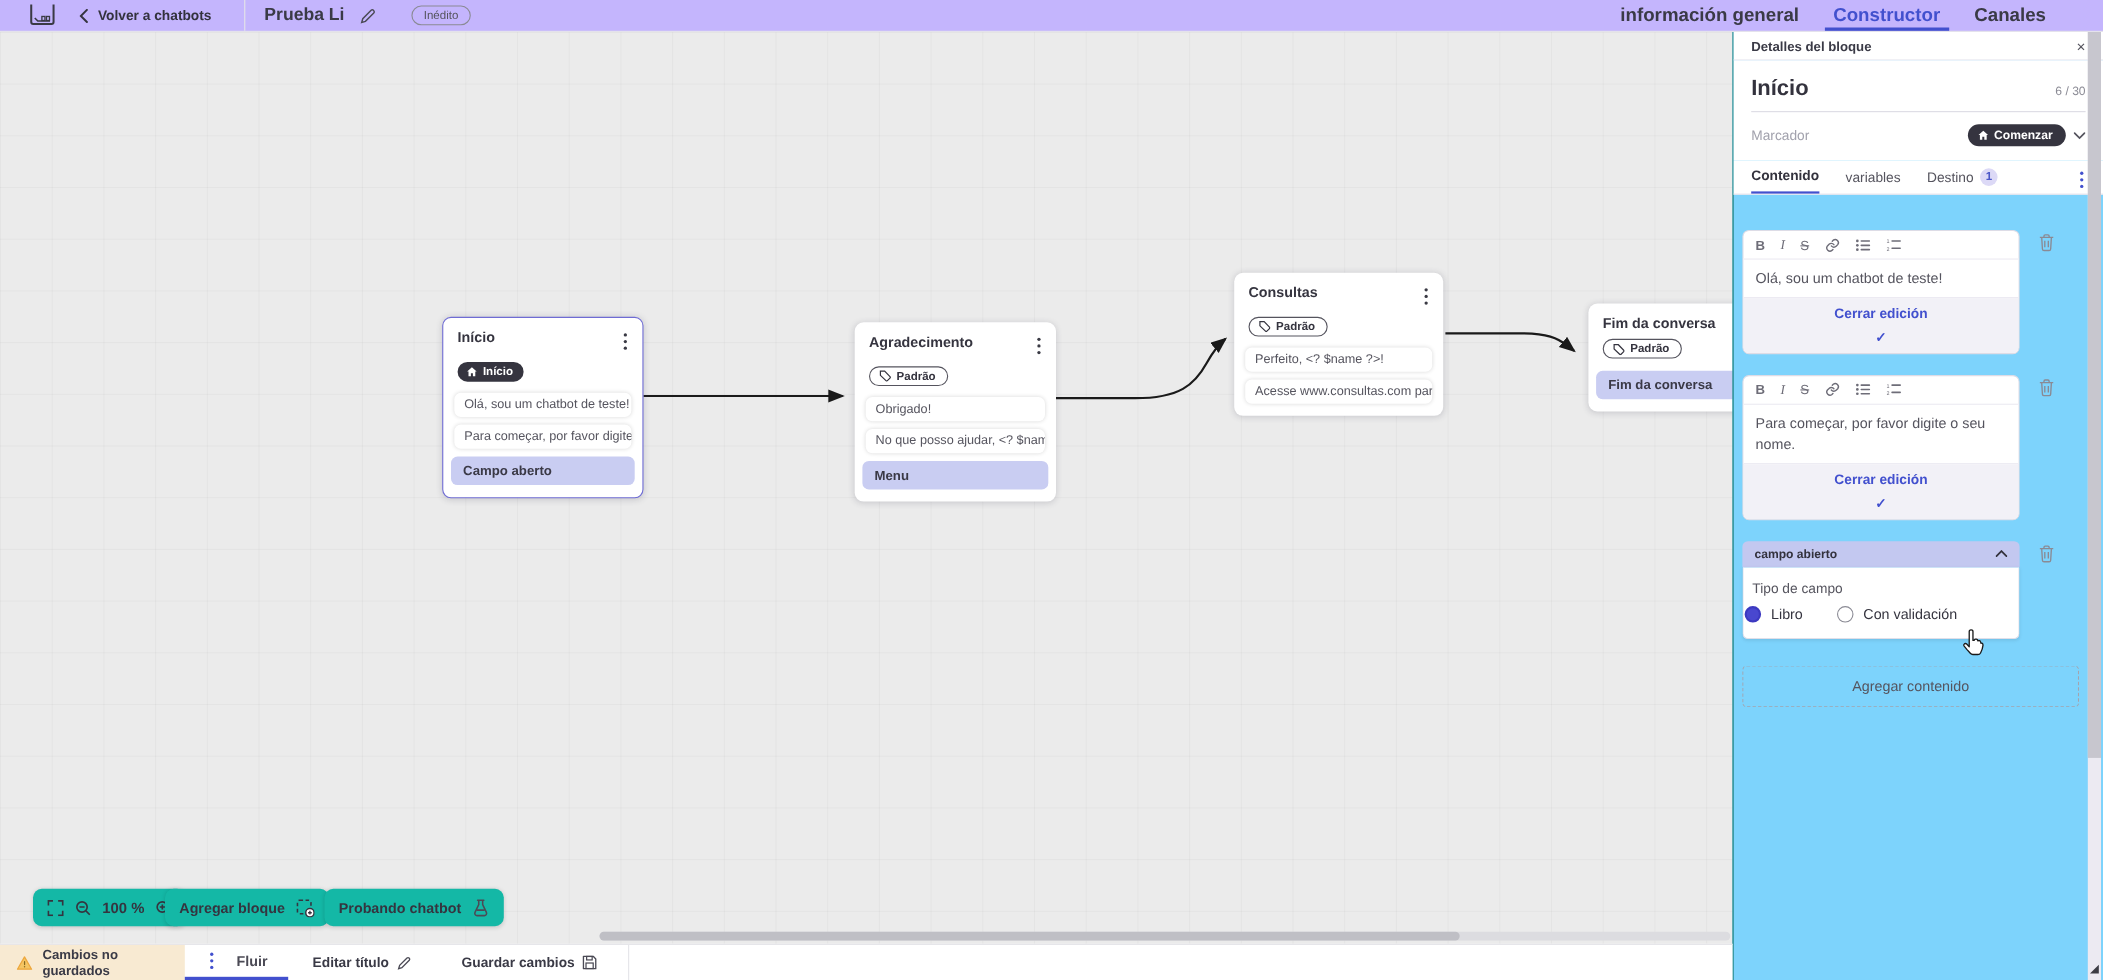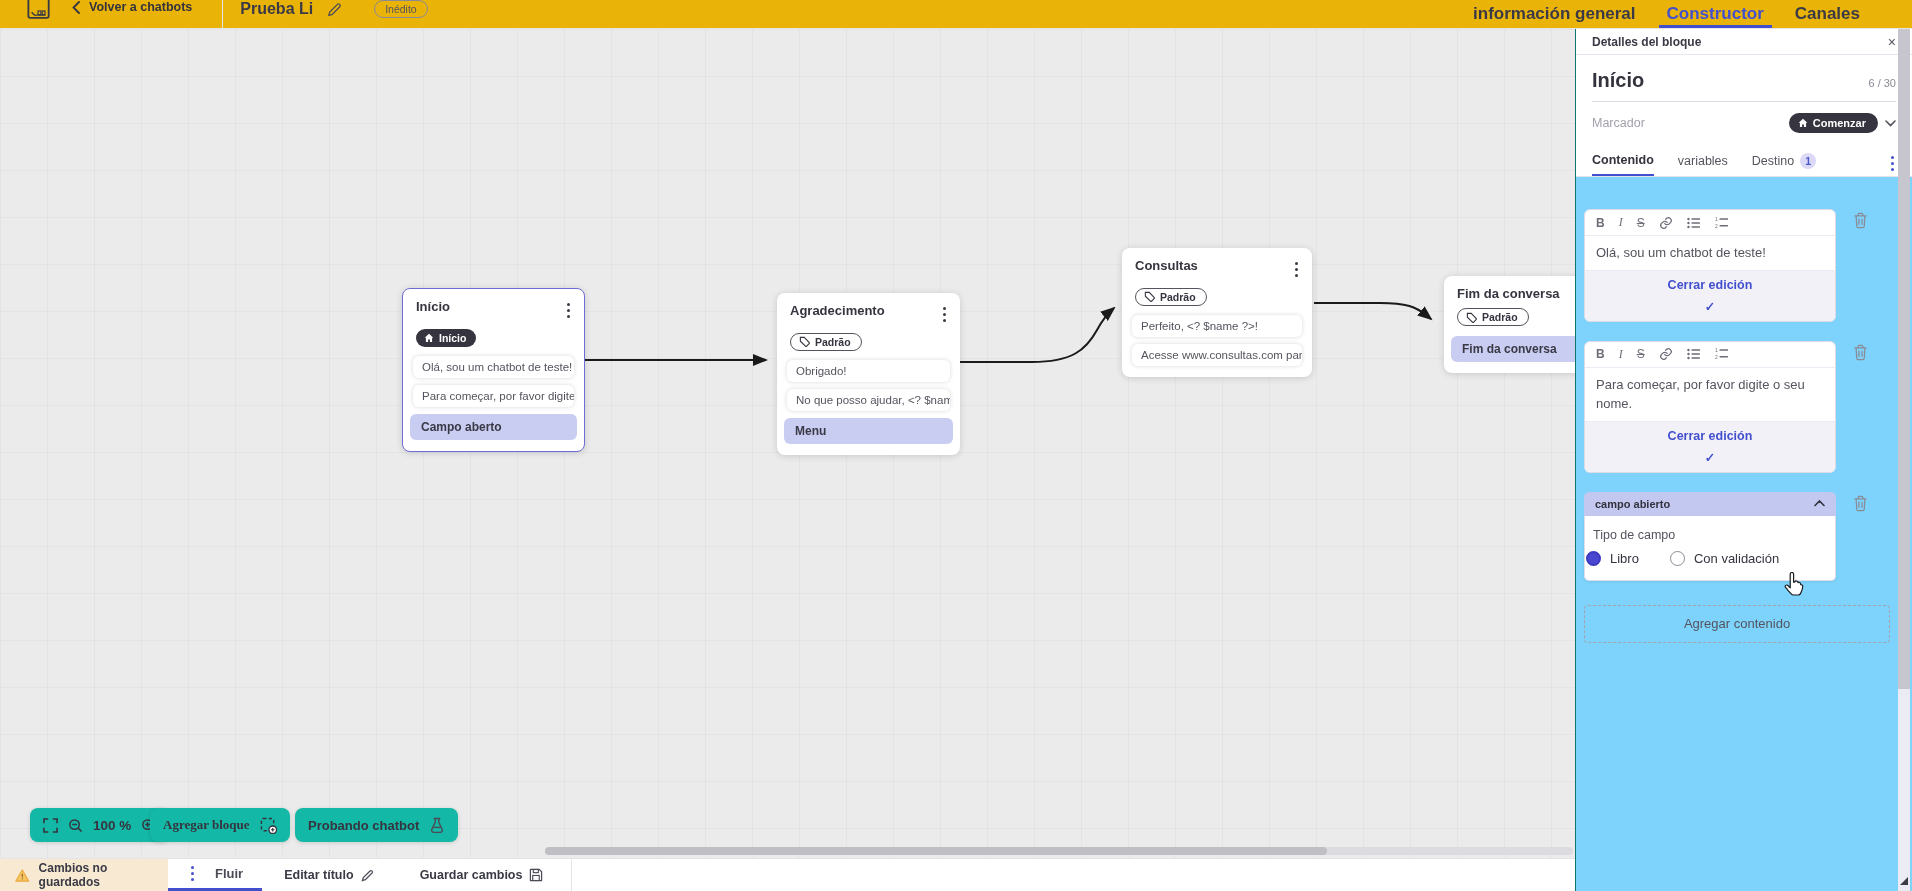--- a/index.html
+++ b/index.html
@@ -1,21 +1,21 @@
 <!DOCTYPE html>
 <html><head>
 <meta charset="utf-8">
 <style>
   * { box-sizing: border-box; margin: 0; padding: 0; }
   body { font-family: "Liberation Sans", sans-serif; }
   .app { position: relative; width: 1912px; height: 891px; overflow: hidden; background: #ebebeb; }
 
   
-  .topbar { position: absolute; top: 0; left: 0; width: 100%; height: 29px; background: #eab308;
-            border-bottom: 1px solid #e7e7ea; display: flex; align-items: flex-start; z-index: 50; }
+  .topbar { position: absolute; top: 0; left: 0; width: 100%; height: 29px; background: #c4b5fd;
+            border-bottom: 1px solid #e7e7ea; display: flex; align-items: center; z-index: 50; }
   .logo { margin-left: 27px; width: 24px; height: 21px; }
   .back-group { margin-left: 21px; display: flex; align-items: center; gap: 9px; cursor: pointer; }
   .back-label { font-size: 12.5px; font-weight: 700; color: #33323d; }
   .tb-divider { width: 1px; height: 28px; background: #e4e4e8; margin-left: 30px; }
   .title-group { margin-left: 17px; display: flex; align-items: center; gap: 14px; }
   .chatbot-title { font-size: 16px; font-weight: 600; color: #3a3a46; }
   .pill-outline { margin-left: 32px; border: 1px solid #8a8a94; border-radius: 999px;
                   font-size: 10.5px; color: #55545e; padding: 2px 10px; }
   .top-tabs { margin-left: auto; margin-right: 50px; display: flex; gap: 27px; height: 100%; align-items: center; }
   .top-tab { font-size: 17px; font-weight: 700; color: #3a3a46; height: 100%; display: flex; align-items: center;
@@ -53,21 +53,21 @@
   .row-lav { margin: 0 7px; background: #c9cdf2; border-radius: 6px; padding: 6px 11px;
              font-size: 12px; font-weight: 700; color: #3a3946; cursor: pointer; }
   .n4 .row-lav { margin-right: 0; border-top-right-radius: 0; border-bottom-right-radius: 0; }
 
   
   .fab { position: absolute; top: 808px; height: 34px; background: #14b8a6; border-radius: 8px; z-index: 10;
          box-shadow: 0 1px 4px rgba(0,0,0,.14); display: flex; align-items: center; gap: 10px; padding: 0 13px;
          font-size: 13px; font-weight: 700; color: #35343f; cursor: pointer; }
   .fab .ico { display: flex; align-items: center; }
   .zoom-card { left: 30px; }
-  .addblock-card { left: 150px; font-family: Liberation Serif, serif; }
+  .addblock-card { left: 150px; }
   .test-card { left: 295px; }
   .zoom-level { font-size: 13.5px; font-weight: 600; }
 
   
   .hscroll { position: absolute; left: 545px; top: 847px; width: 1028px; height: 8px; background: #dcdce0;
              border-radius: 4px; z-index: 9; }
   .hscroll .thumb { position: absolute; left: 0; top: 0; height: 8px; width: 782px; background: #bfbfc5; border-radius: 4px; }
 
   
   .bottombar { position: absolute; left: 0; bottom: 0; width: 1575px; height: 33px; background: #fff;

